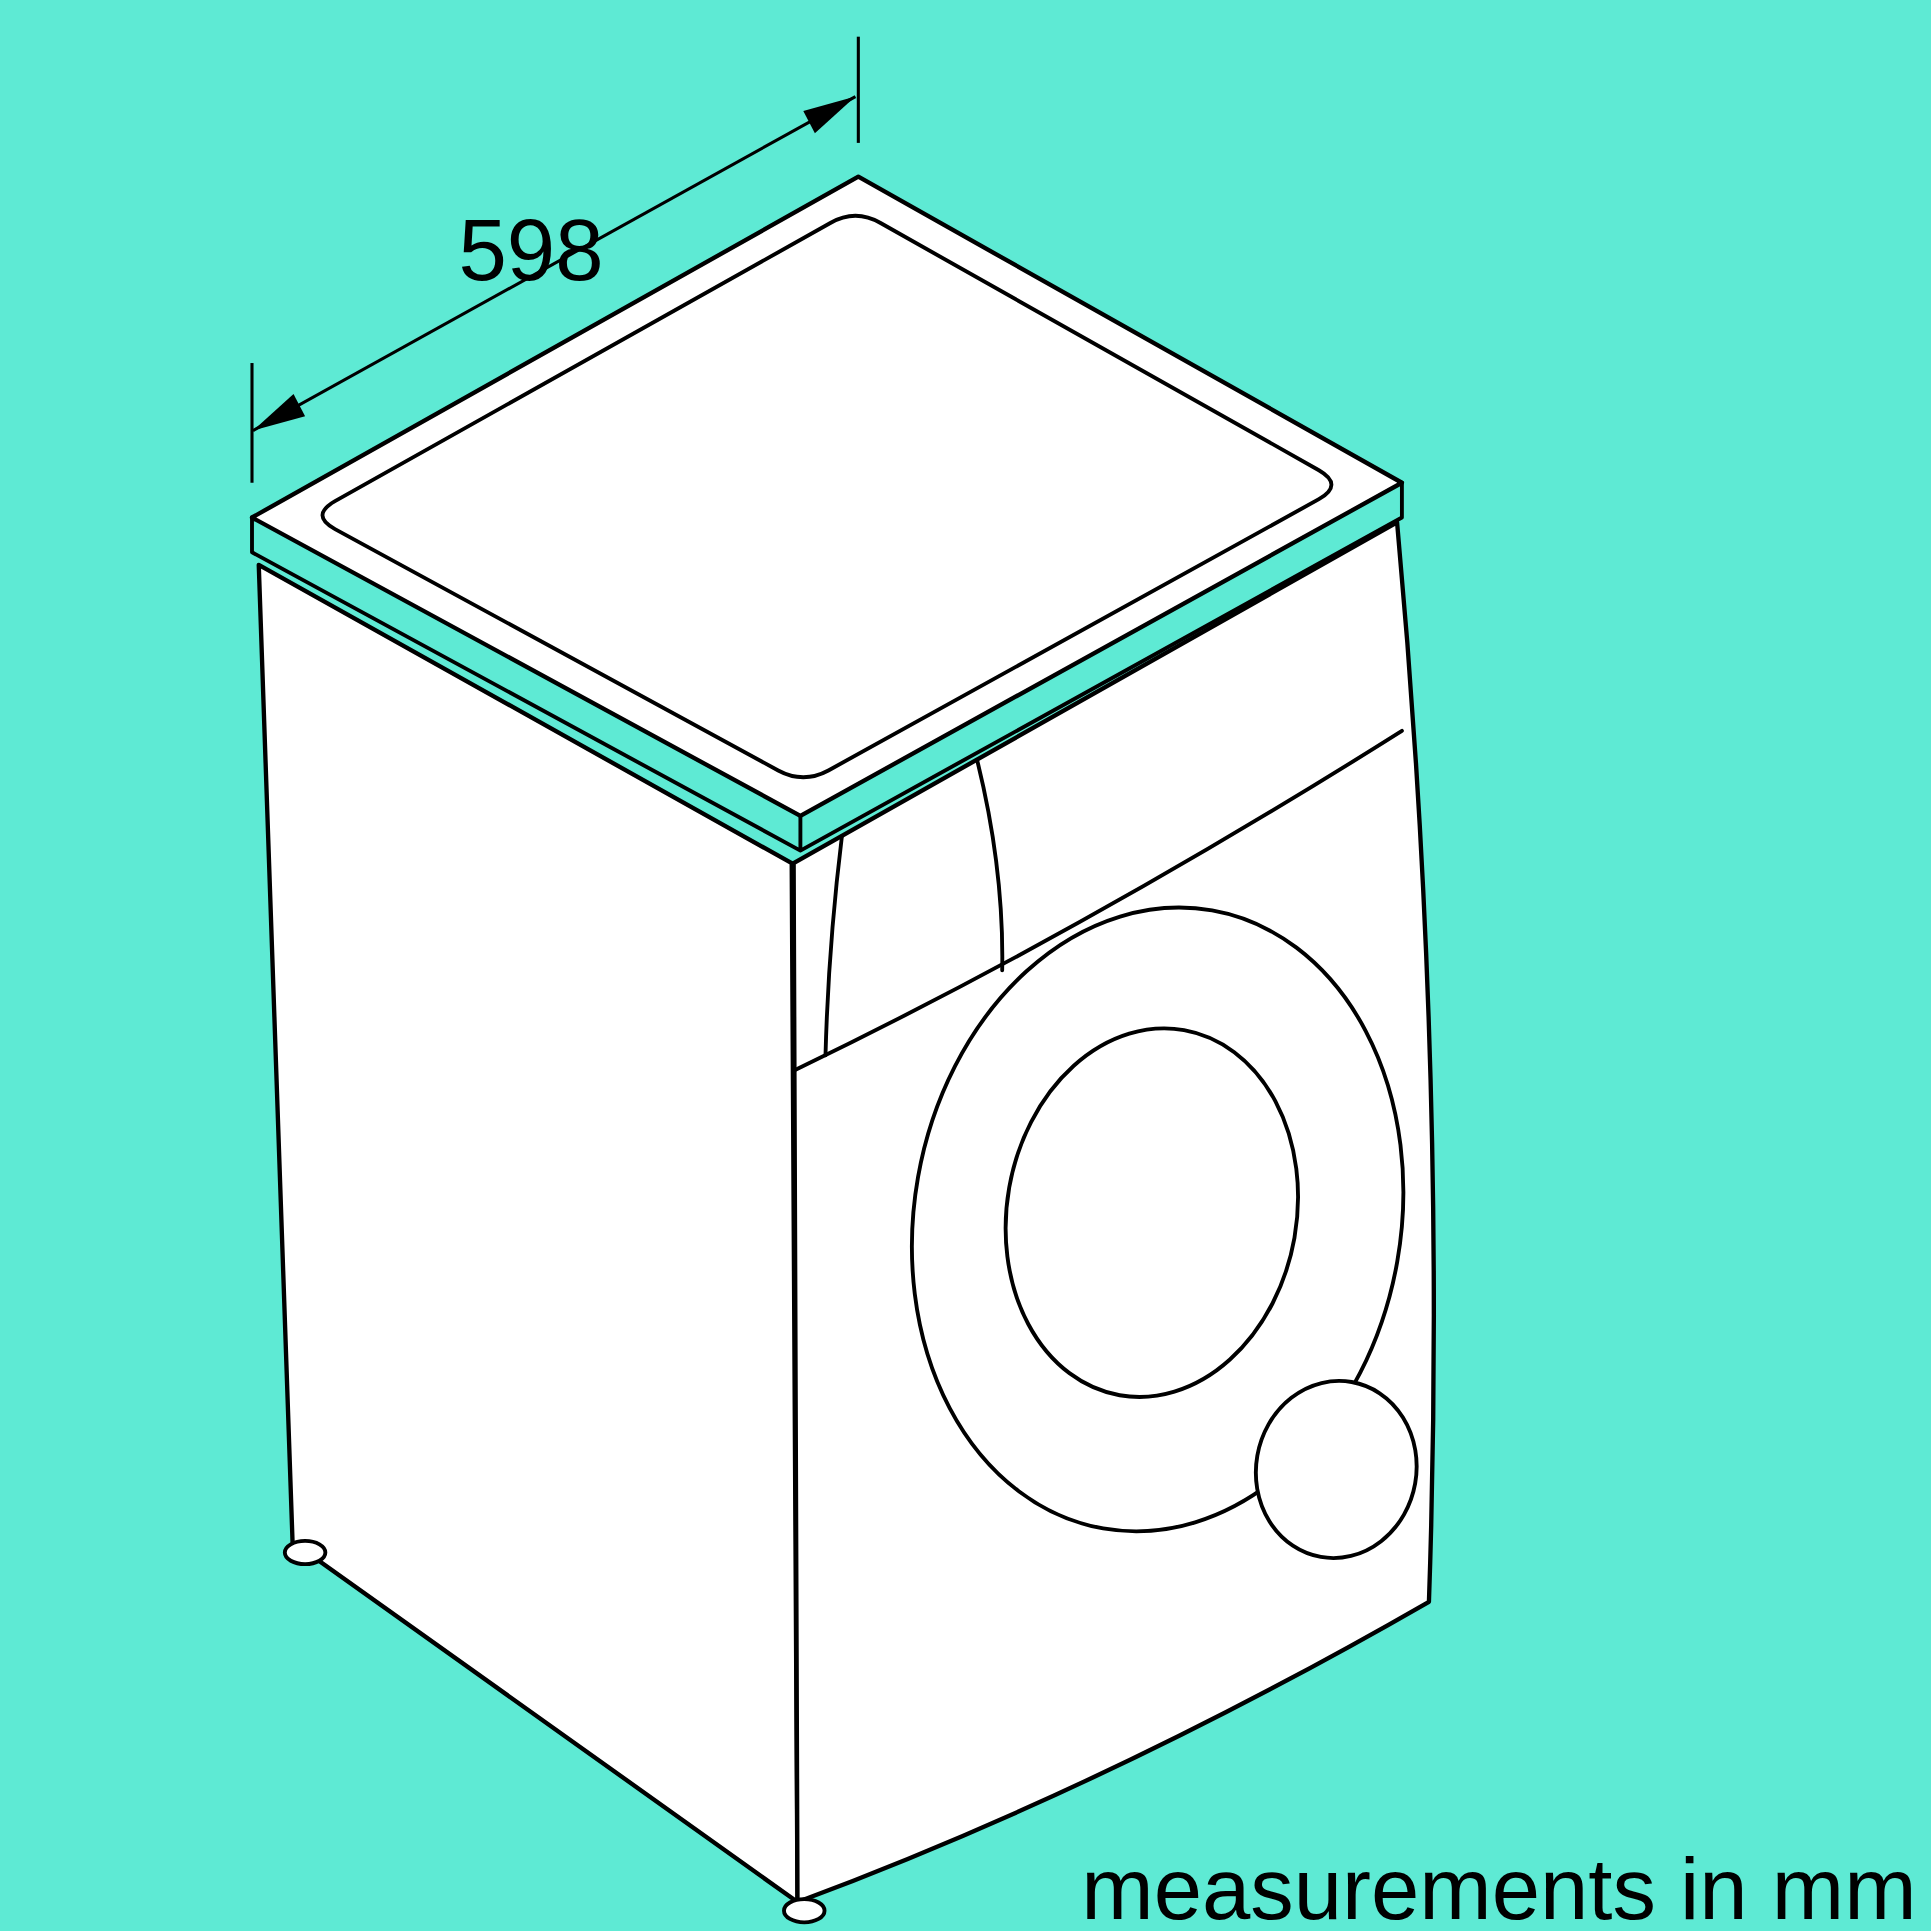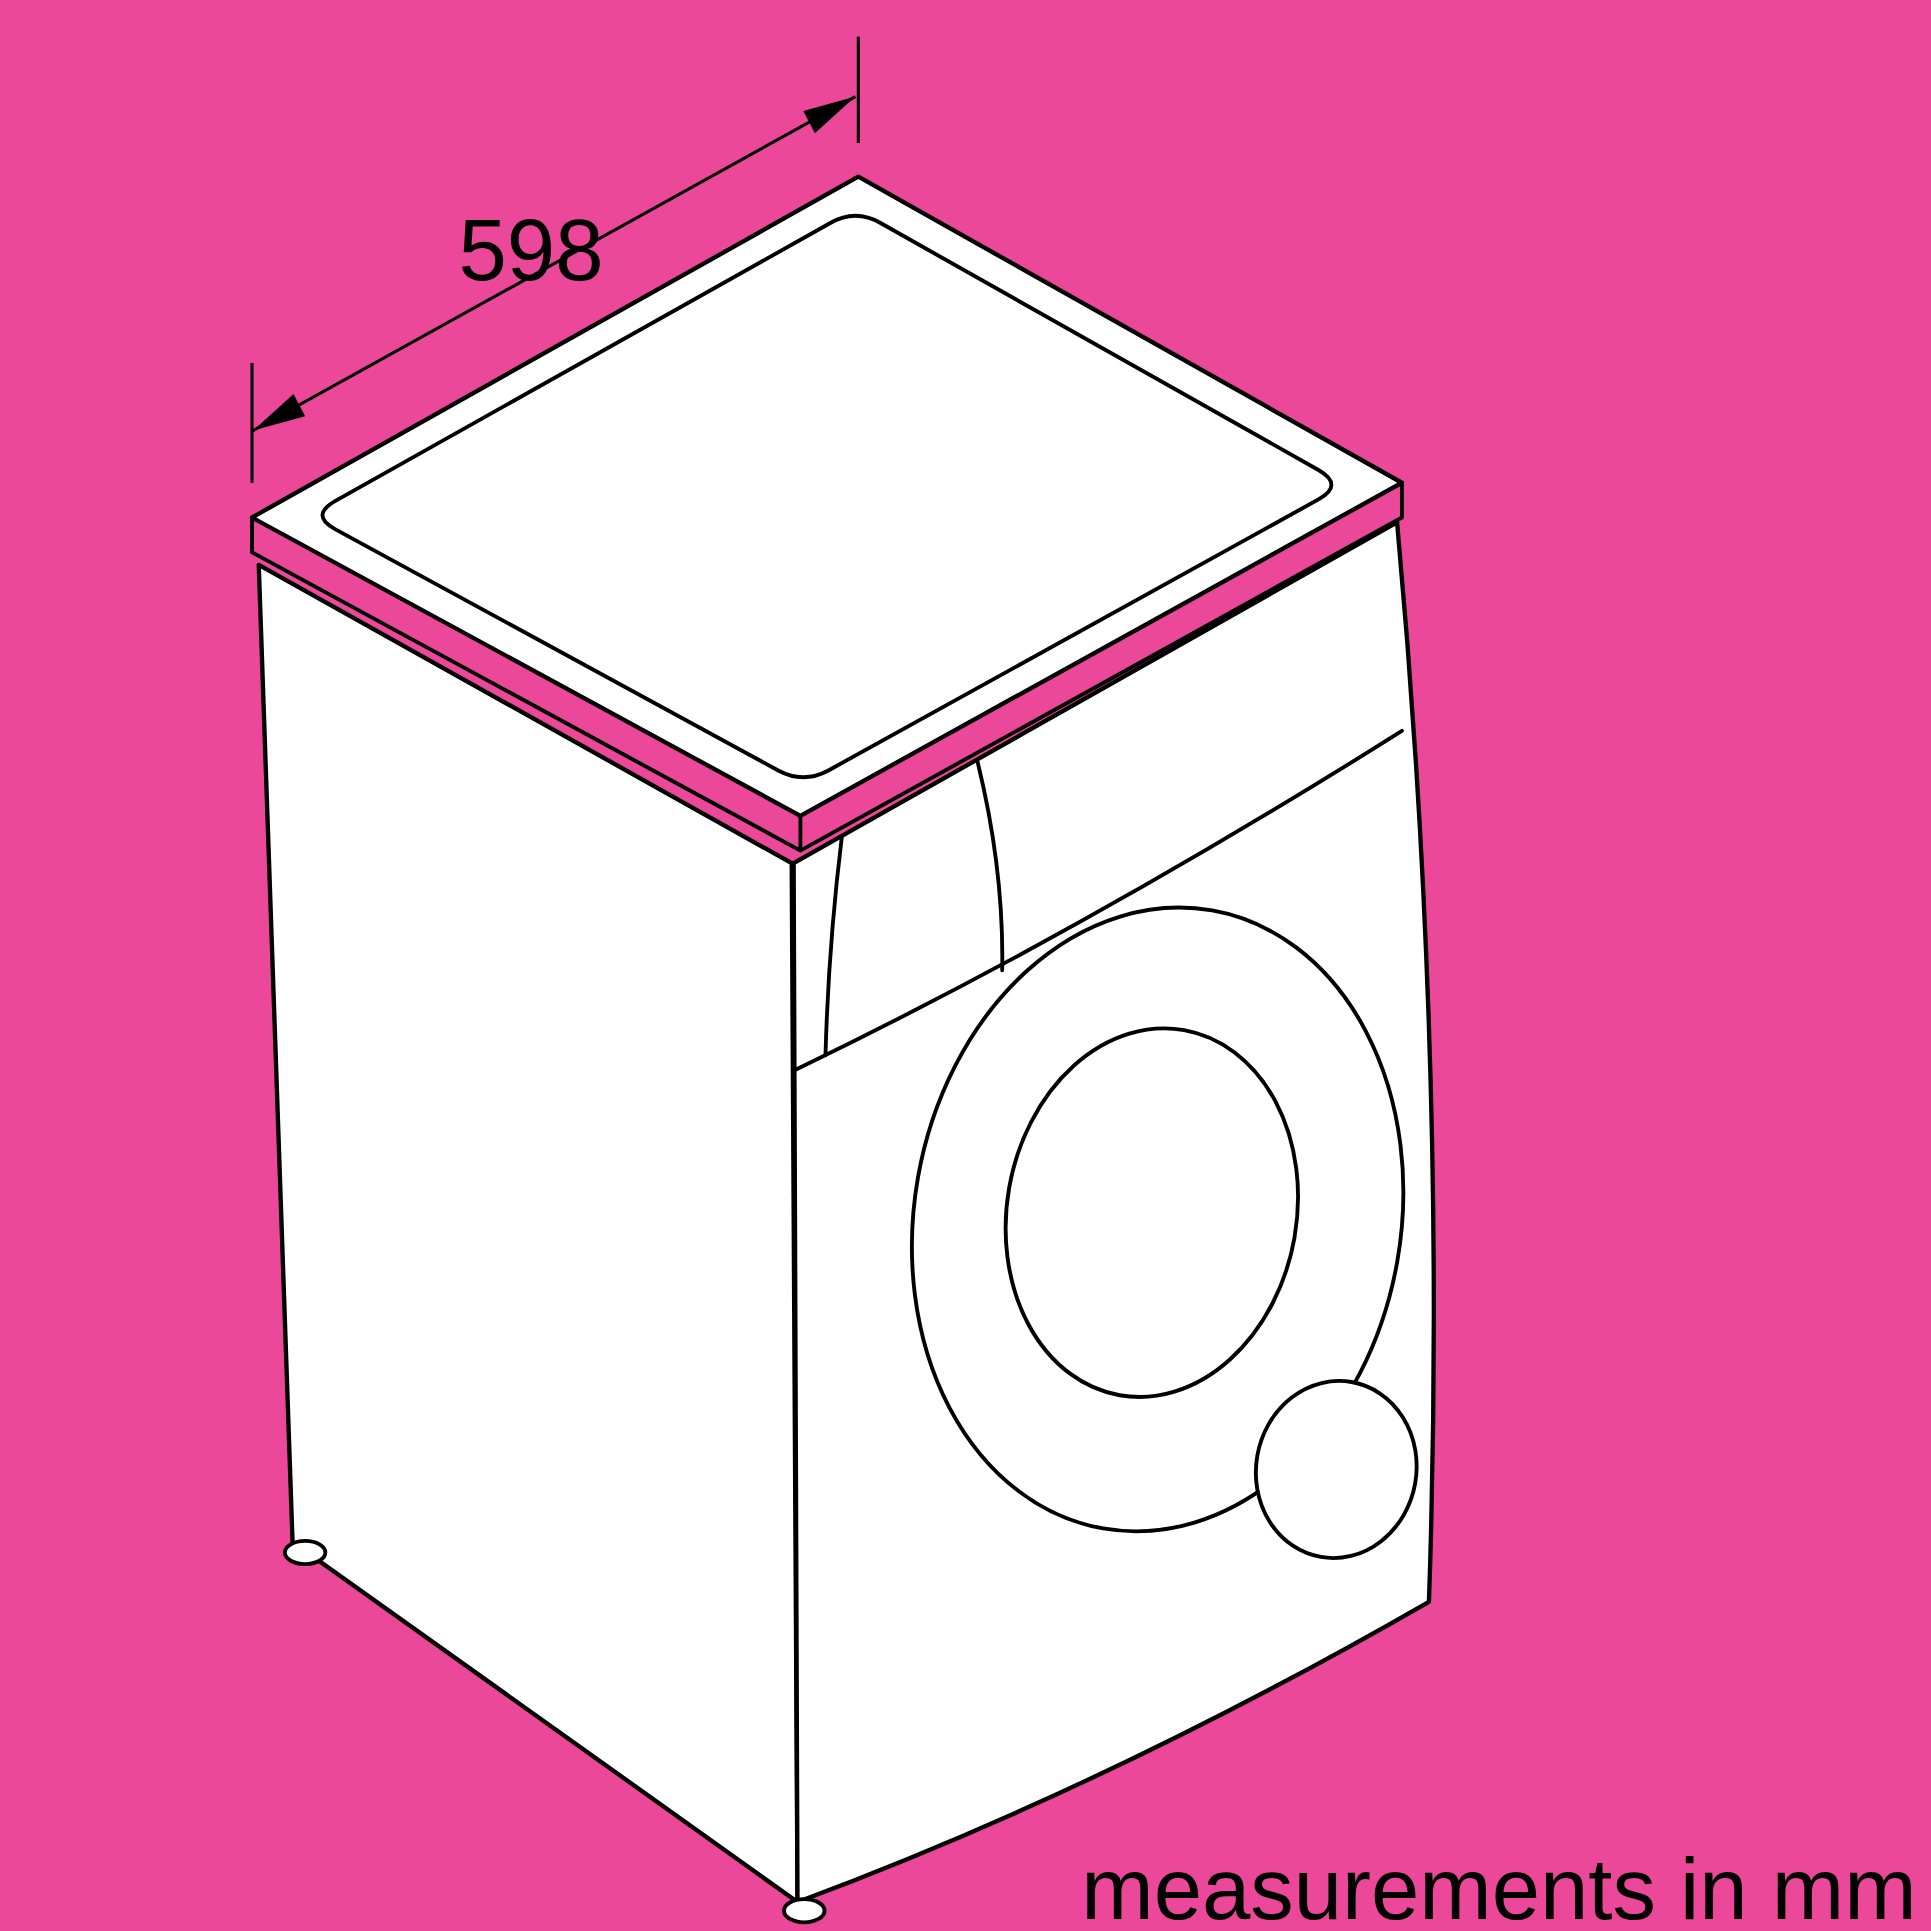--- a/index.html
+++ b/index.html
@@ -7,21 +7,21 @@
     padding: 0;
     width: 1931px;
     height: 1931px;
     background: #ffffff;
     overflow: hidden;
   }
   .canvas {
     position: relative;
     width: 1931px;
     height: 1931px;
-    background: #ec4899;
+    background: #5eead4;
   }
   svg { display: block; }
   .outline {
     fill: #ffffff;
     stroke: #000000;
     stroke-width: 4.5;
     stroke-linejoin: round;
     stroke-linecap: round;
   }
   .detail {

